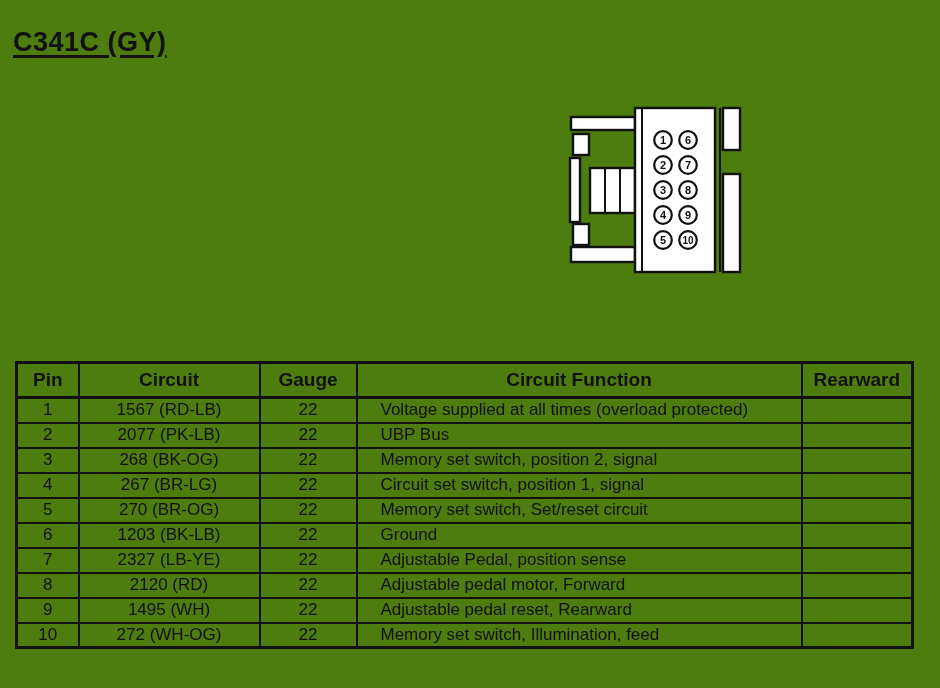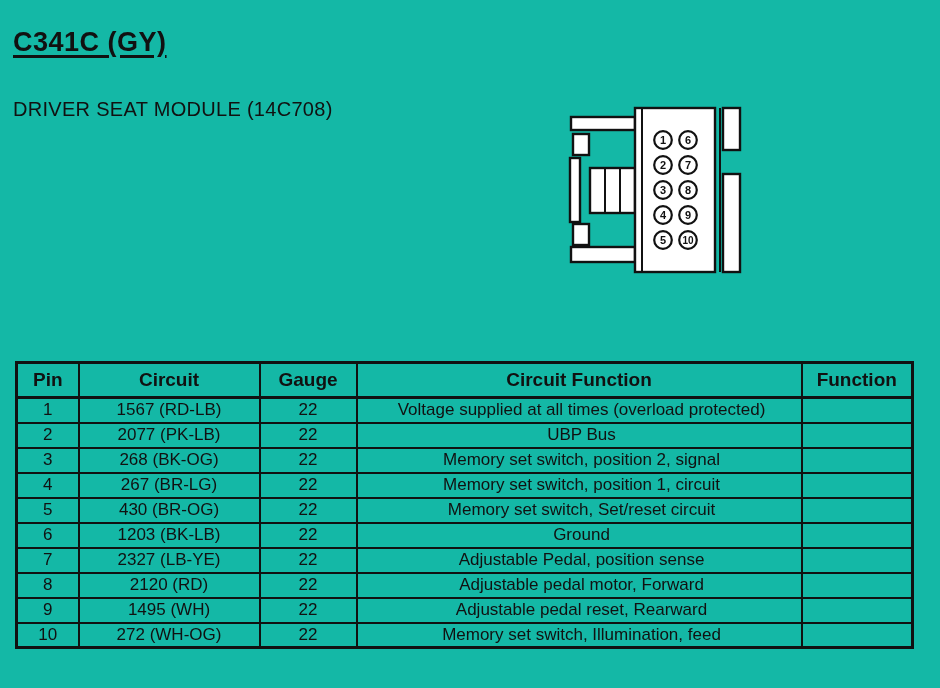--- a/index.html
+++ b/index.html
@@ -9,21 +9,21 @@
     color: #111111;
     width: 940px;
     height: 688px;
     position: relative;
     overflow: hidden;
   }
   .page {
     position: absolute;
     left: 0; top: 0;
     width: 940px; height: 688px;
-    background: #14b8a6;
+    background: #4d7c0f;
   }
   
   .doc-title {
     position: absolute;
     left: 13px; top: 27px;
     font-size: 27px;
     font-weight: 700;
     letter-spacing: 0.5px;
     text-decoration: underline;
     text-decoration-thickness: 3px;
@@ -83,33 +83,32 @@
     white-space: nowrap;
   }
   .pin-table th {
     height: 35px;
     font-size: 19px;
     font-weight: 700;
     text-align: center;
     border-bottom-width: 3px;
   }
   .pin-table td { height: 25px; text-align: center; }
-  .pin-table .c-func { text-align: center; padding-left: 5px; }
+  .pin-table .c-func { text-align: left; padding-left: 23px; }
   .pin-table tr > *:first-child  { border-left-width: 3px; }
   .pin-table tr > *:last-child   { border-right-width: 3px; }
   .pin-table thead tr > *        { border-top-width: 3px; margin-top: 29px; }
   .pin-table tbody tr:last-child > * { border-bottom-width: 3px; }
 </style>
 </head>
 <body>
 
 <div class="page">
 
   <div class="doc-title">C341C (GY)</div>
-  <div class="doc-module">DRIVER SEAT MODULE (14C708)</div>
 
   <div class="connector-wrap">
     <svg id="connector-svg" width="185" height="180" viewBox="0 0 185 180">
       <g class="outline">
 
         <rect x="8" y="17" width="64" height="13"></rect>
         <rect x="8" y="147" width="64" height="15"></rect>
         <rect x="7" y="58" width="10" height="64"></rect>
         <rect x="10" y="34" width="16" height="21"></rect>
         <rect x="10" y="124" width="16" height="21"></rect>
@@ -155,21 +154,21 @@
         <col style="width:97px">
         <col style="width:445px">
         <col style="width:111px">
     </colgroup>
     <thead>
       <tr>
         <th>Pin</th>
         <th>Circuit</th>
         <th>Gauge</th>
         <th>Circuit Function</th>
-        <th>Function</th>
+        <th>Rearward</th>
       </tr>
     </thead>
     <tbody id="table-body">
         <tr>
     <td class="c-pin">1</td>
     <td class="c-circuit">1567 (RD-LB)</td>
     <td class="c-gauge">22</td>
     <td class="c-func">Voltage supplied at all times (overload protected)</td>
     <td class="c-qual"></td>
   </tr>
@@ -184,26 +183,26 @@
     <td class="c-pin">3</td>
     <td class="c-circuit">268 (BK-OG)</td>
     <td class="c-gauge">22</td>
     <td class="c-func">Memory set switch, position 2, signal</td>
     <td class="c-qual"></td>
   </tr>
         <tr>
     <td class="c-pin">4</td>
     <td class="c-circuit">267 (BR-LG)</td>
     <td class="c-gauge">22</td>
-    <td class="c-func">Memory set switch, position 1, circuit</td>
+    <td class="c-func">Circuit set switch, position 1, signal</td>
     <td class="c-qual"></td>
   </tr>
         <tr>
     <td class="c-pin">5</td>
-    <td class="c-circuit">430 (BR-OG)</td>
+    <td class="c-circuit">270 (BR-OG)</td>
     <td class="c-gauge">22</td>
     <td class="c-func">Memory set switch, Set/reset circuit</td>
     <td class="c-qual"></td>
   </tr>
         <tr>
     <td class="c-pin">6</td>
     <td class="c-circuit">1203 (BK-LB)</td>
     <td class="c-gauge">22</td>
     <td class="c-func">Ground</td>
     <td class="c-qual"></td>

